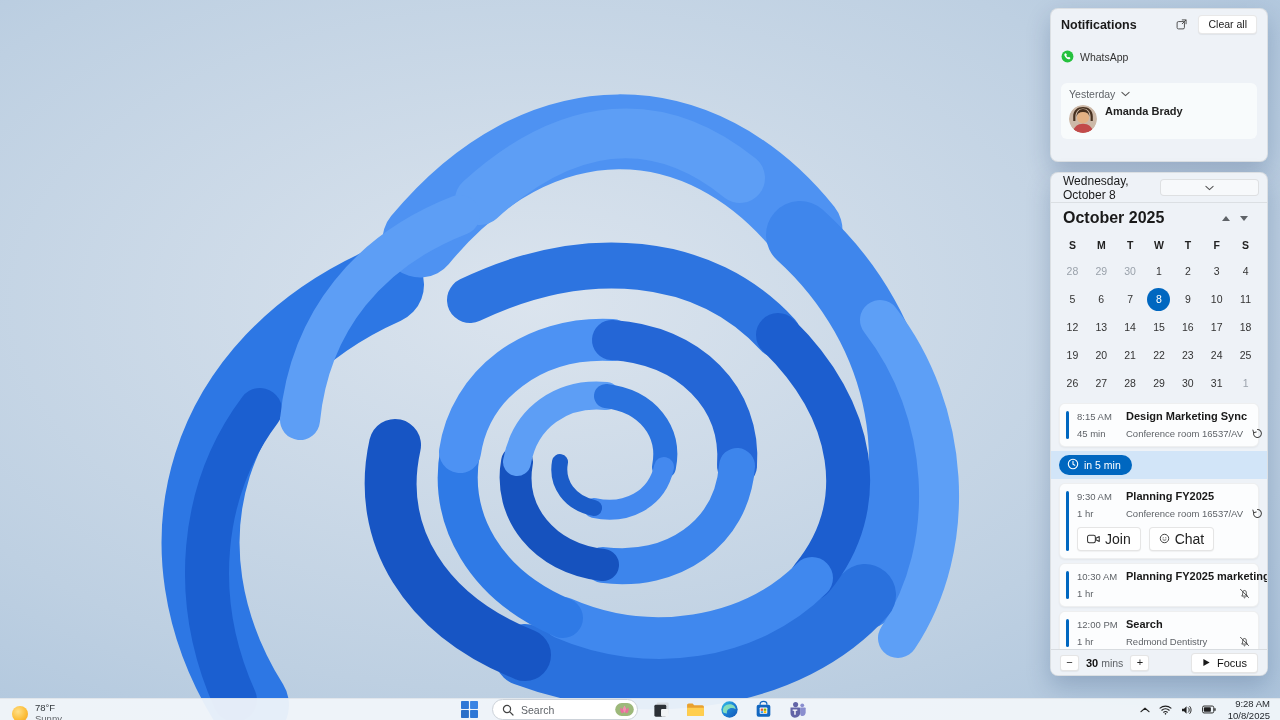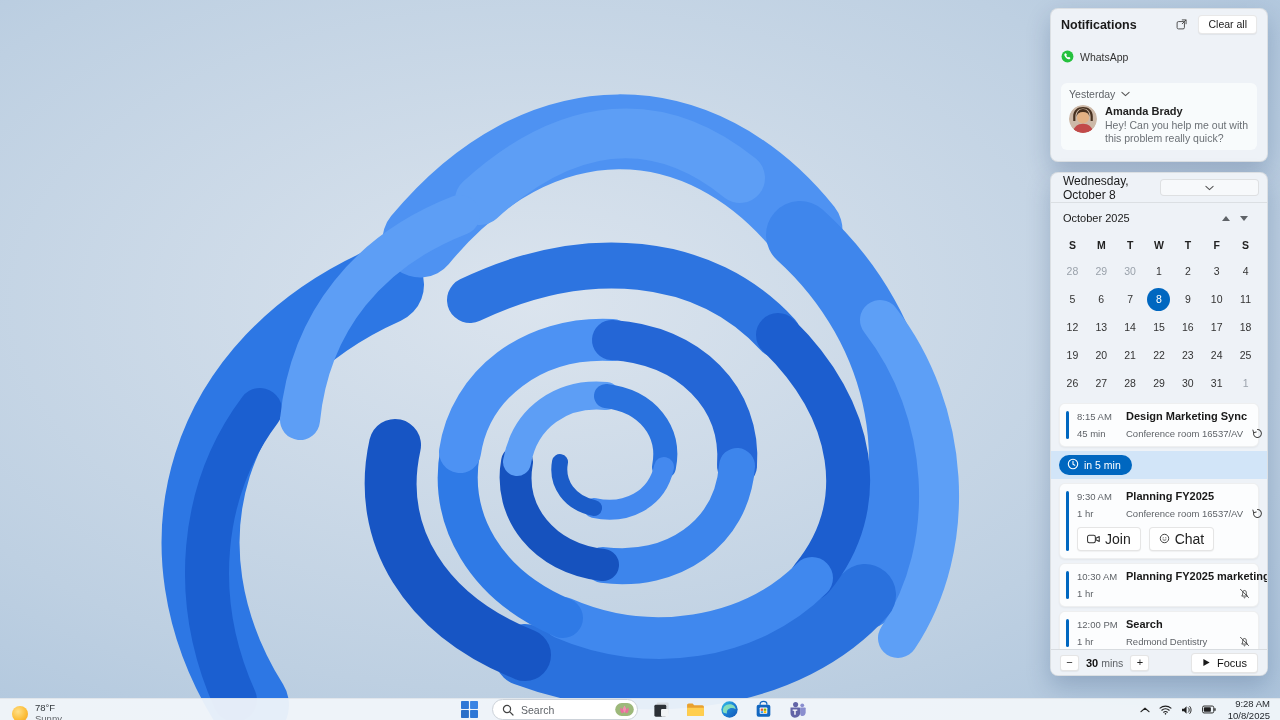--- a/index.html
+++ b/index.html
@@ -29,21 +29,21 @@
               border-radius:4px; box-shadow:0 1px 1px rgba(0,0,0,.06); font-size:12px; padding:2px 8px 3px; color:#222; }
 
   
   .cal { top:172px; height:504px; display:flex; flex-direction:column; }
   .date-head { height:30px; flex:none; display:flex; align-items:center; padding:0 8px 0 12px;
                border-bottom:1px solid rgba(0,0,0,.08); font-size:12px; }
   .date-head span { flex:1; }
   .collapse-btn { width:22px; height:17px; border:1px solid rgba(0,0,0,.1); border-radius:4px;
                   background:rgba(255,255,255,.55); display:flex; align-items:center; justify-content:center; }
   .month-row { height:30px; flex:none; display:flex; align-items:center; padding:0 14px 0 12px; }
-  .month-label { font-size:11px; font-weight:400; flex:1; }
+  .month-label { font-size:16px; font-weight:700; flex:1; }
   .nav-arrow { width:18px; display:flex; justify-content:center; }
   .cal-grid { flex:none; display:grid; grid-template-columns:repeat(7,1fr); padding:0 7px; }
   .cal-dow { height:24px; display:flex; align-items:center; justify-content:center;
              font-size:10.5px; font-weight:700; color:#222; }
   .cal-day { height:28px; display:flex; align-items:center; justify-content:center; font-size:10.5px; color:#333; }
   .cal-day.muted { color:#9aa2ab; }
   .cal-day span { width:23px; height:23px; display:flex; align-items:center; justify-content:center; border-radius:50%; }
   .cal-day.selected span { background:#0067c0; color:#fff; }
 
   .agenda { flex:1; overflow:hidden; padding-top:2px; }
@@ -161,21 +161,20 @@
                 <rect width="28" height="28" fill="#cdb9a8"></rect>
                 <circle cx="14" cy="12.5" r="6" fill="#e3b184"></circle>
                 <path d="M14 3.5c4.6 0 7.6 3.2 7.6 8.5v4h2.2v-4.5c0-6.2-4.2-9.5-9.8-9.5S4.2 5.3 4.2 11.5V16h2.2v-4c0-5.3 3-8.5 7.6-8.5z" fill="#46301f"></path>
                 <path d="M7.5 12c0-5 2.6-8 6.5-8s6.5 3 6.5 8c-.5-2.2-1.4-3.4-2-3.8C17.3 7.4 15.8 7 14 7s-3.3.4-4.5 1.2c-.6.4-1.5 1.6-2 3.8z" fill="#46301f"></path>
                 <path d="M3.5 28c1-6 5.2-9.2 10.5-9.2S23.5 22 24.5 28z" fill="#c24a4a"></path>
               </g>
             </svg>
         </span>
         <span>
           <div class="sender">Amanda Brady</div>
-          <div class="msg-text">Hey! Can you help me out with this problem really quick?</div>
         </span>
       </div>
     </div>
     <span class="more-btn">+1 notification</span>
   </div>
 
   <div class="panel cal">
     <div class="date-head">
       <span>Wednesday, October 8</span>
       <span class="collapse-btn">

